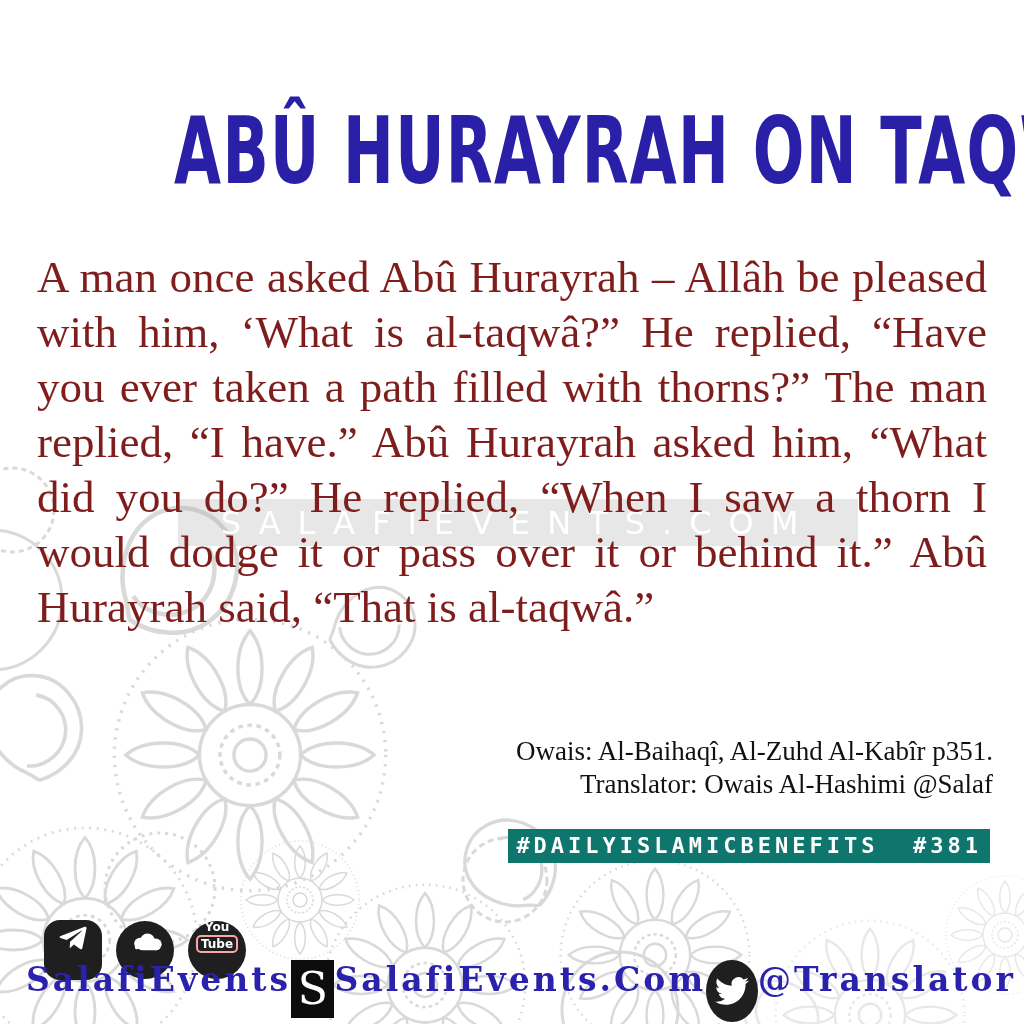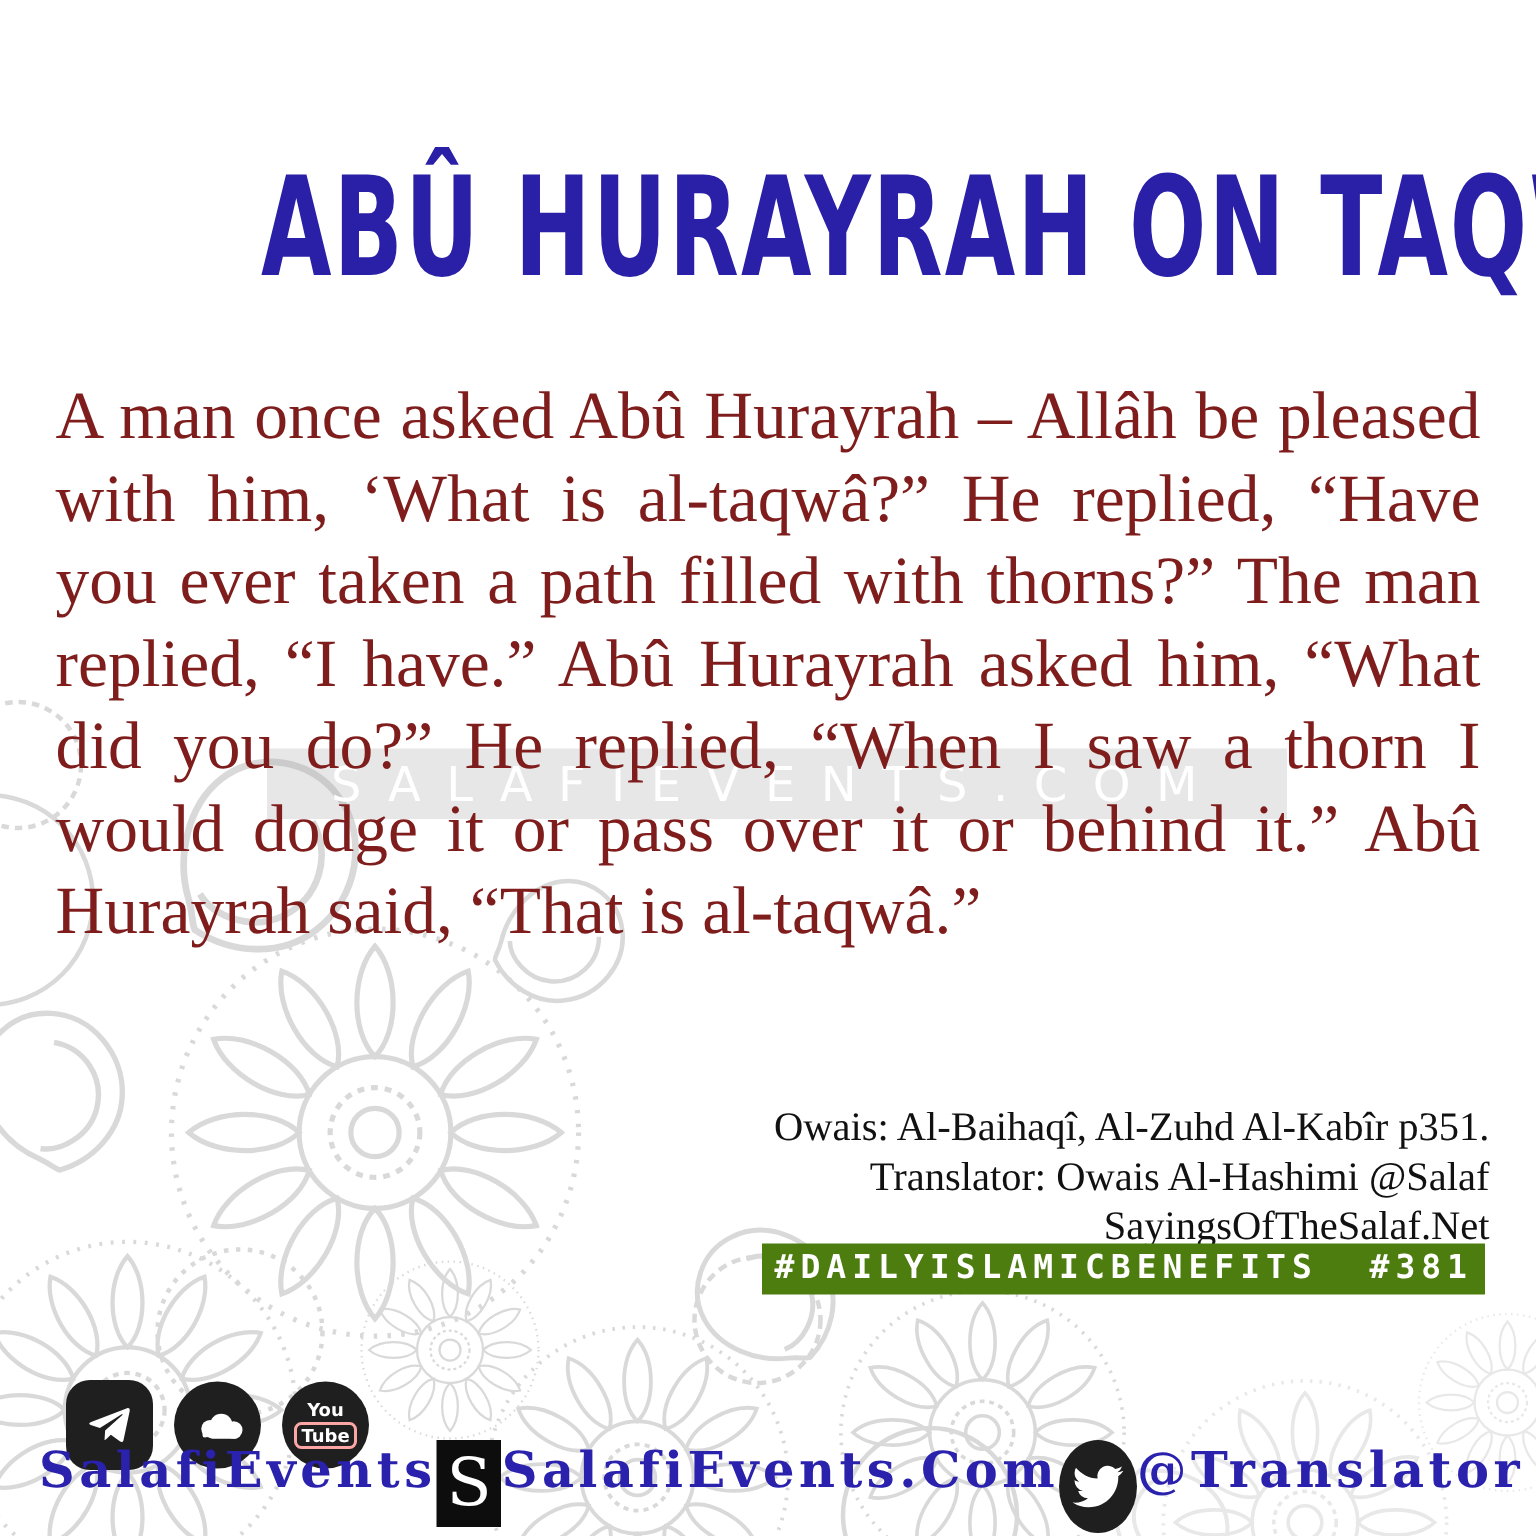--- a/index.html
+++ b/index.html
@@ -35,33 +35,33 @@
     letter-spacing:17px;color:#ffffff;white-space:nowrap;
   }
   
   .source{
     position:absolute;right:31px;top:735px;text-align:right;
     font-size:27px;line-height:33px;color:#111111;z-index:2;
   }
   
   .badge{
     position:absolute;right:34px;top:829px;
-    background:#4d7c0f;color:#ffffff;
+    background:#0f766e;color:#ffffff;
     font-family:"DejaVu Sans Mono",monospace;font-weight:bold;
     font-size:22px;letter-spacing:4px;white-space:pre;
     padding:4px 8px 5px 8px;z-index:2;
   }
   
   .icons-row{
     position:absolute;left:44px;top:920px;display:flex;gap:14px;
     align-items:center;z-index:2;
   }
   .icon-badge{
     width:58px;height:60px;background:#1f1f1f;
-    display:flex;align-items:center;justify-content:center;
+    display:flex;align-items:center;
     flex-direction:column;
   }
   .icon-badge.square{border-radius:16px;}
   .icon-badge.round{border-radius:50%;width:58px;height:58px;}
   .yt-you{font-family:"DejaVu Sans",sans-serif;font-weight:bold;font-size:12px;color:#fff;line-height:13px;}
   .yt-tube{font-family:"DejaVu Sans",sans-serif;font-weight:bold;font-size:12px;color:#fff;line-height:14px;
     border:2px solid #fca5a5;border-radius:5px;padding:0 3px;margin-top:1px;}
   
   .footer-row{
     position:absolute;left:26px;right:8px;bottom:2px;height:62px;
@@ -138,21 +138,20 @@
 
   <div class="watermark-band">
     <span>SALAFIEVENTS.COM</span>
   </div>
 
   <p class="quote">A man once asked Abû Hurayrah – Allâh be pleased with him, ‘What is al-taqwâ?” He replied, “Have you ever taken a path filled with thorns?” The man replied, “I have.” Abû Hurayrah asked him, “What did you do?” He replied, “When I saw a thorn I would dodge it or pass over it or behind it.” Abû Hurayrah said, “That is al-taqwâ.”</p>
 
   <div class="source">
     <div>Owais: Al-Baihaqî, Al-Zuhd Al-Kabîr p351.</div>
     <div>Translator: Owais Al-Hashimi @Salaf</div>
-    <div>SayingsOfTheSalaf.Net</div>
   </div>
 
   <div class="badge">#DAILYISLAMICBENEFITS  #381</div>
 
   <div class="icons-row">
     <div class="icon-badge square">
       <svg width="36" height="36" viewBox="0 0 24 24" aria-hidden="true">
         <path fill="#ffffff" d="M9.78 18.65l.28-4.23 7.68-6.92c.34-.31-.07-.46-.52-.19L7.74 13.3 3.64 12c-.88-.25-.89-.86.2-1.3l15.97-6.16c.73-.33 1.43.18 1.15 1.3l-2.72 12.81c-.19.91-.74 1.13-1.5.71L12.6 16.3l-1.99 1.93c-.23.23-.42.42-.83.42z"></path>
       </svg>
     </div>

